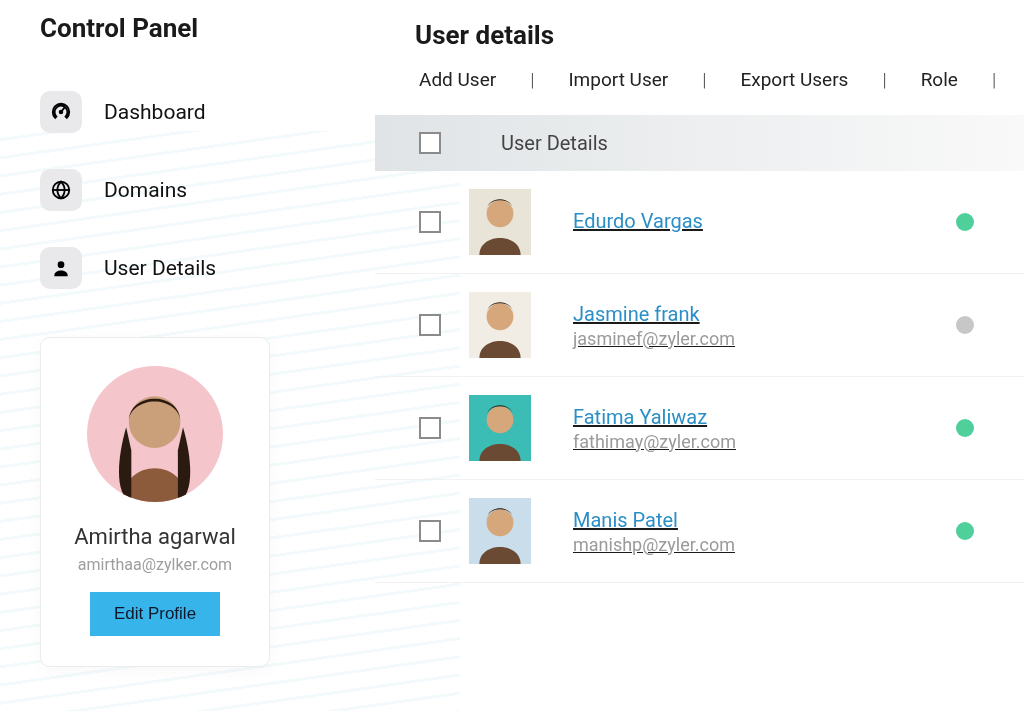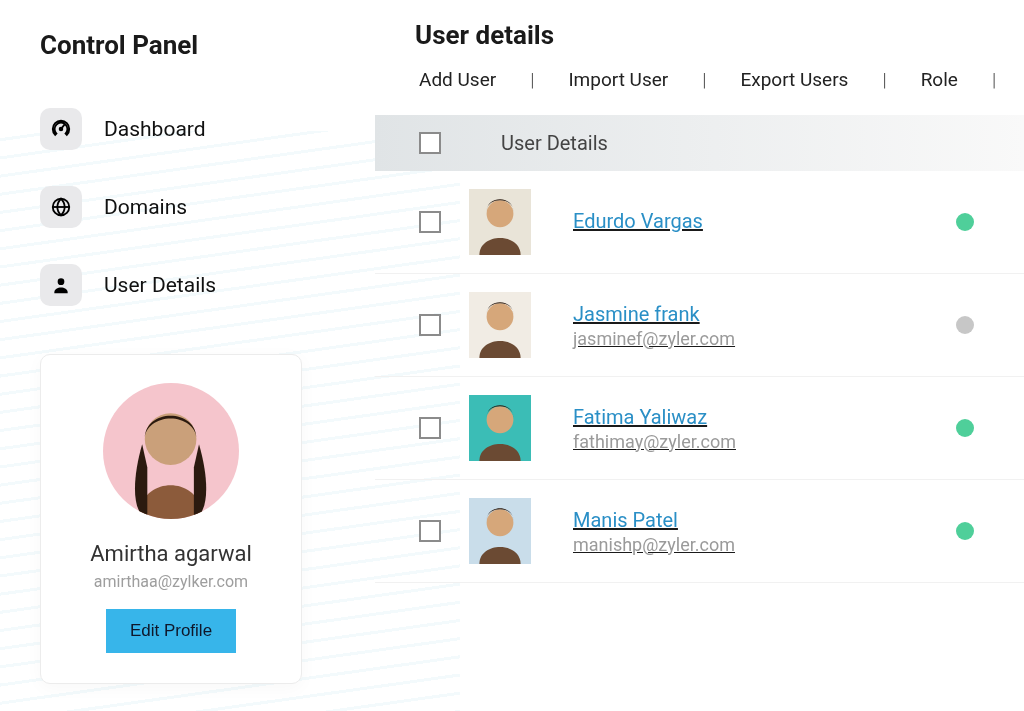--- a/index.html
+++ b/index.html
@@ -9,21 +9,21 @@
     width: 1024px;
     height: 711px;
     overflow: hidden;
     display: flex;
     color: #1a1a1a;
   }
 
   
   .sidebar {
     width: 345px;
-    padding: 30px 30px 0 40px;
+    padding: 13px 30px 0 40px;
     position: relative;
   }
   .panel-title {
     font-size: 26px;
     font-weight: 700;
     margin-bottom: 30px;
   }
   .nav-item {
     display: flex;
     align-items: center;
@@ -47,21 +47,21 @@
   .nav-icon-box.user svg { width: 20px; height: 20px; }
 
   .profile-card {
     margin-top: 30px;
     background: #fff;
     border: 1px solid #ececec;
     border-radius: 10px;
     padding: 28px 20px 30px 20px;
     text-align: center;
     box-shadow: 0 4px 18px rgba(0,0,0,0.03);
-    width: 262px;
+    width: 230px;
   }
   .avatar-circle {
     width: 136px;
     height: 136px;
     border-radius: 50%;
     background: #f5c5cc;
     margin: 0 auto 22px;
     overflow: hidden;
     display: flex;
     align-items: flex-end;

